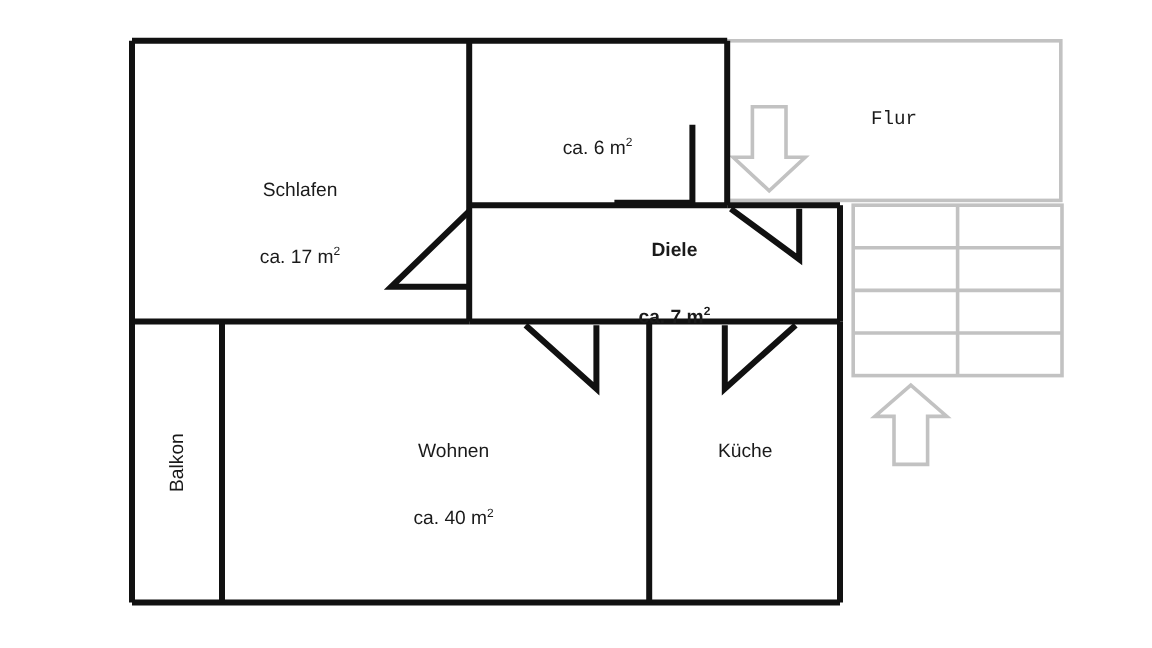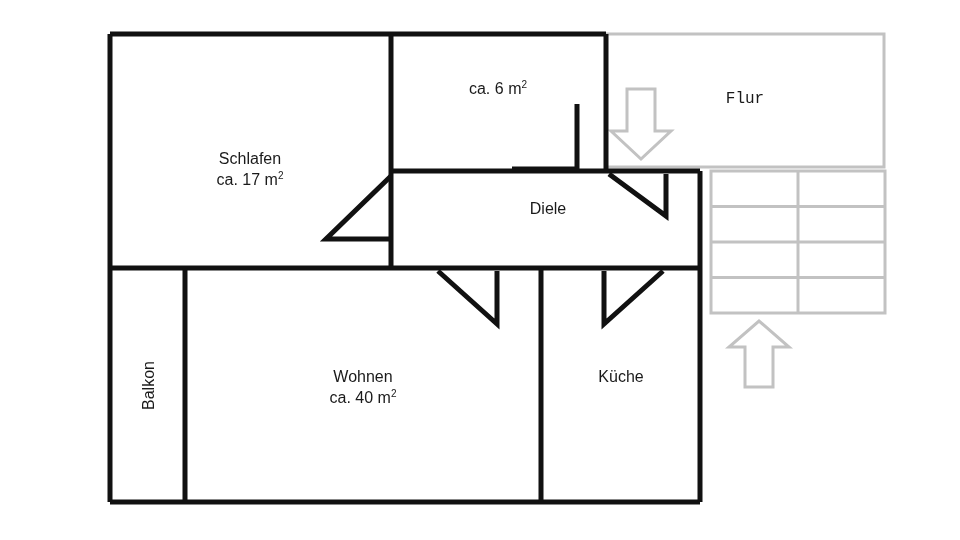--- a/index.html
+++ b/index.html
@@ -31,21 +31,21 @@
     text-align: center;
     color: #1a1a1a;
     font-family: "Liberation Sans", sans-serif;
     font-size: 16px;
     line-height: 21px;
     white-space: nowrap;
     -webkit-user-select: none;
     user-select: none;
   }
   .room-label .rl-name { display: block; }
-  .room-label .rl-area { display: block; }
+  .room-label .rl-area { display: block; margin-top: 35px; }
   .room-label .rl-area sup {
     font-size: 10px;
     vertical-align: super;
     line-height: 0;
   }
   .room-label.vertical {
     transform: rotate(-90deg);
     transform-origin: center center;
   }
 </style>
@@ -121,25 +121,26 @@
 
   <div class="room-label" style="left:150px; top:148px; width:200px;">
     <span class="rl-name">Schlafen</span>
     <span class="rl-area"><span>ca. </span><span>17</span>&nbsp;<span>m</span><sup>2</sup></span>
   </div>
 
   <div class="room-label" style="left:398px; top:78px; width:200px;">
     <span class="rl-area"><span>ca. </span><span>6</span>&nbsp;<span>m</span><sup>2</sup></span>
   </div>
 
-  <div class="room-label" style="left:448px; top:198px; width:200px;">
+  <div class="room-label" style="left:462px; top:198px; width:200px;font-weight:bold;">
     <span class="rl-name">Diele</span>
+    <span class="rl-area"><span>ca. </span><span>7</span>&nbsp;<span>m</span><sup>2</sup></span>
   </div>
 
-  <div class="room-label" style="left:263px; top:366px; width:200px;">
+  <div class="room-label" style="left:278px; top:366px; width:200px;">
     <span class="rl-name">Wohnen</span>
     <span class="rl-area"><span>ca. </span><span>40</span>&nbsp;<span>m</span><sup>2</sup></span>
   </div>
 
   <div class="room-label" style="left:521px; top:366px; width:200px;">
     <span class="rl-name">Küche</span>
   </div>
 
   <div class="room-label vertical" style="left:48px; top:375px; width:200px;">
     <span class="rl-name">Balkon</span>

